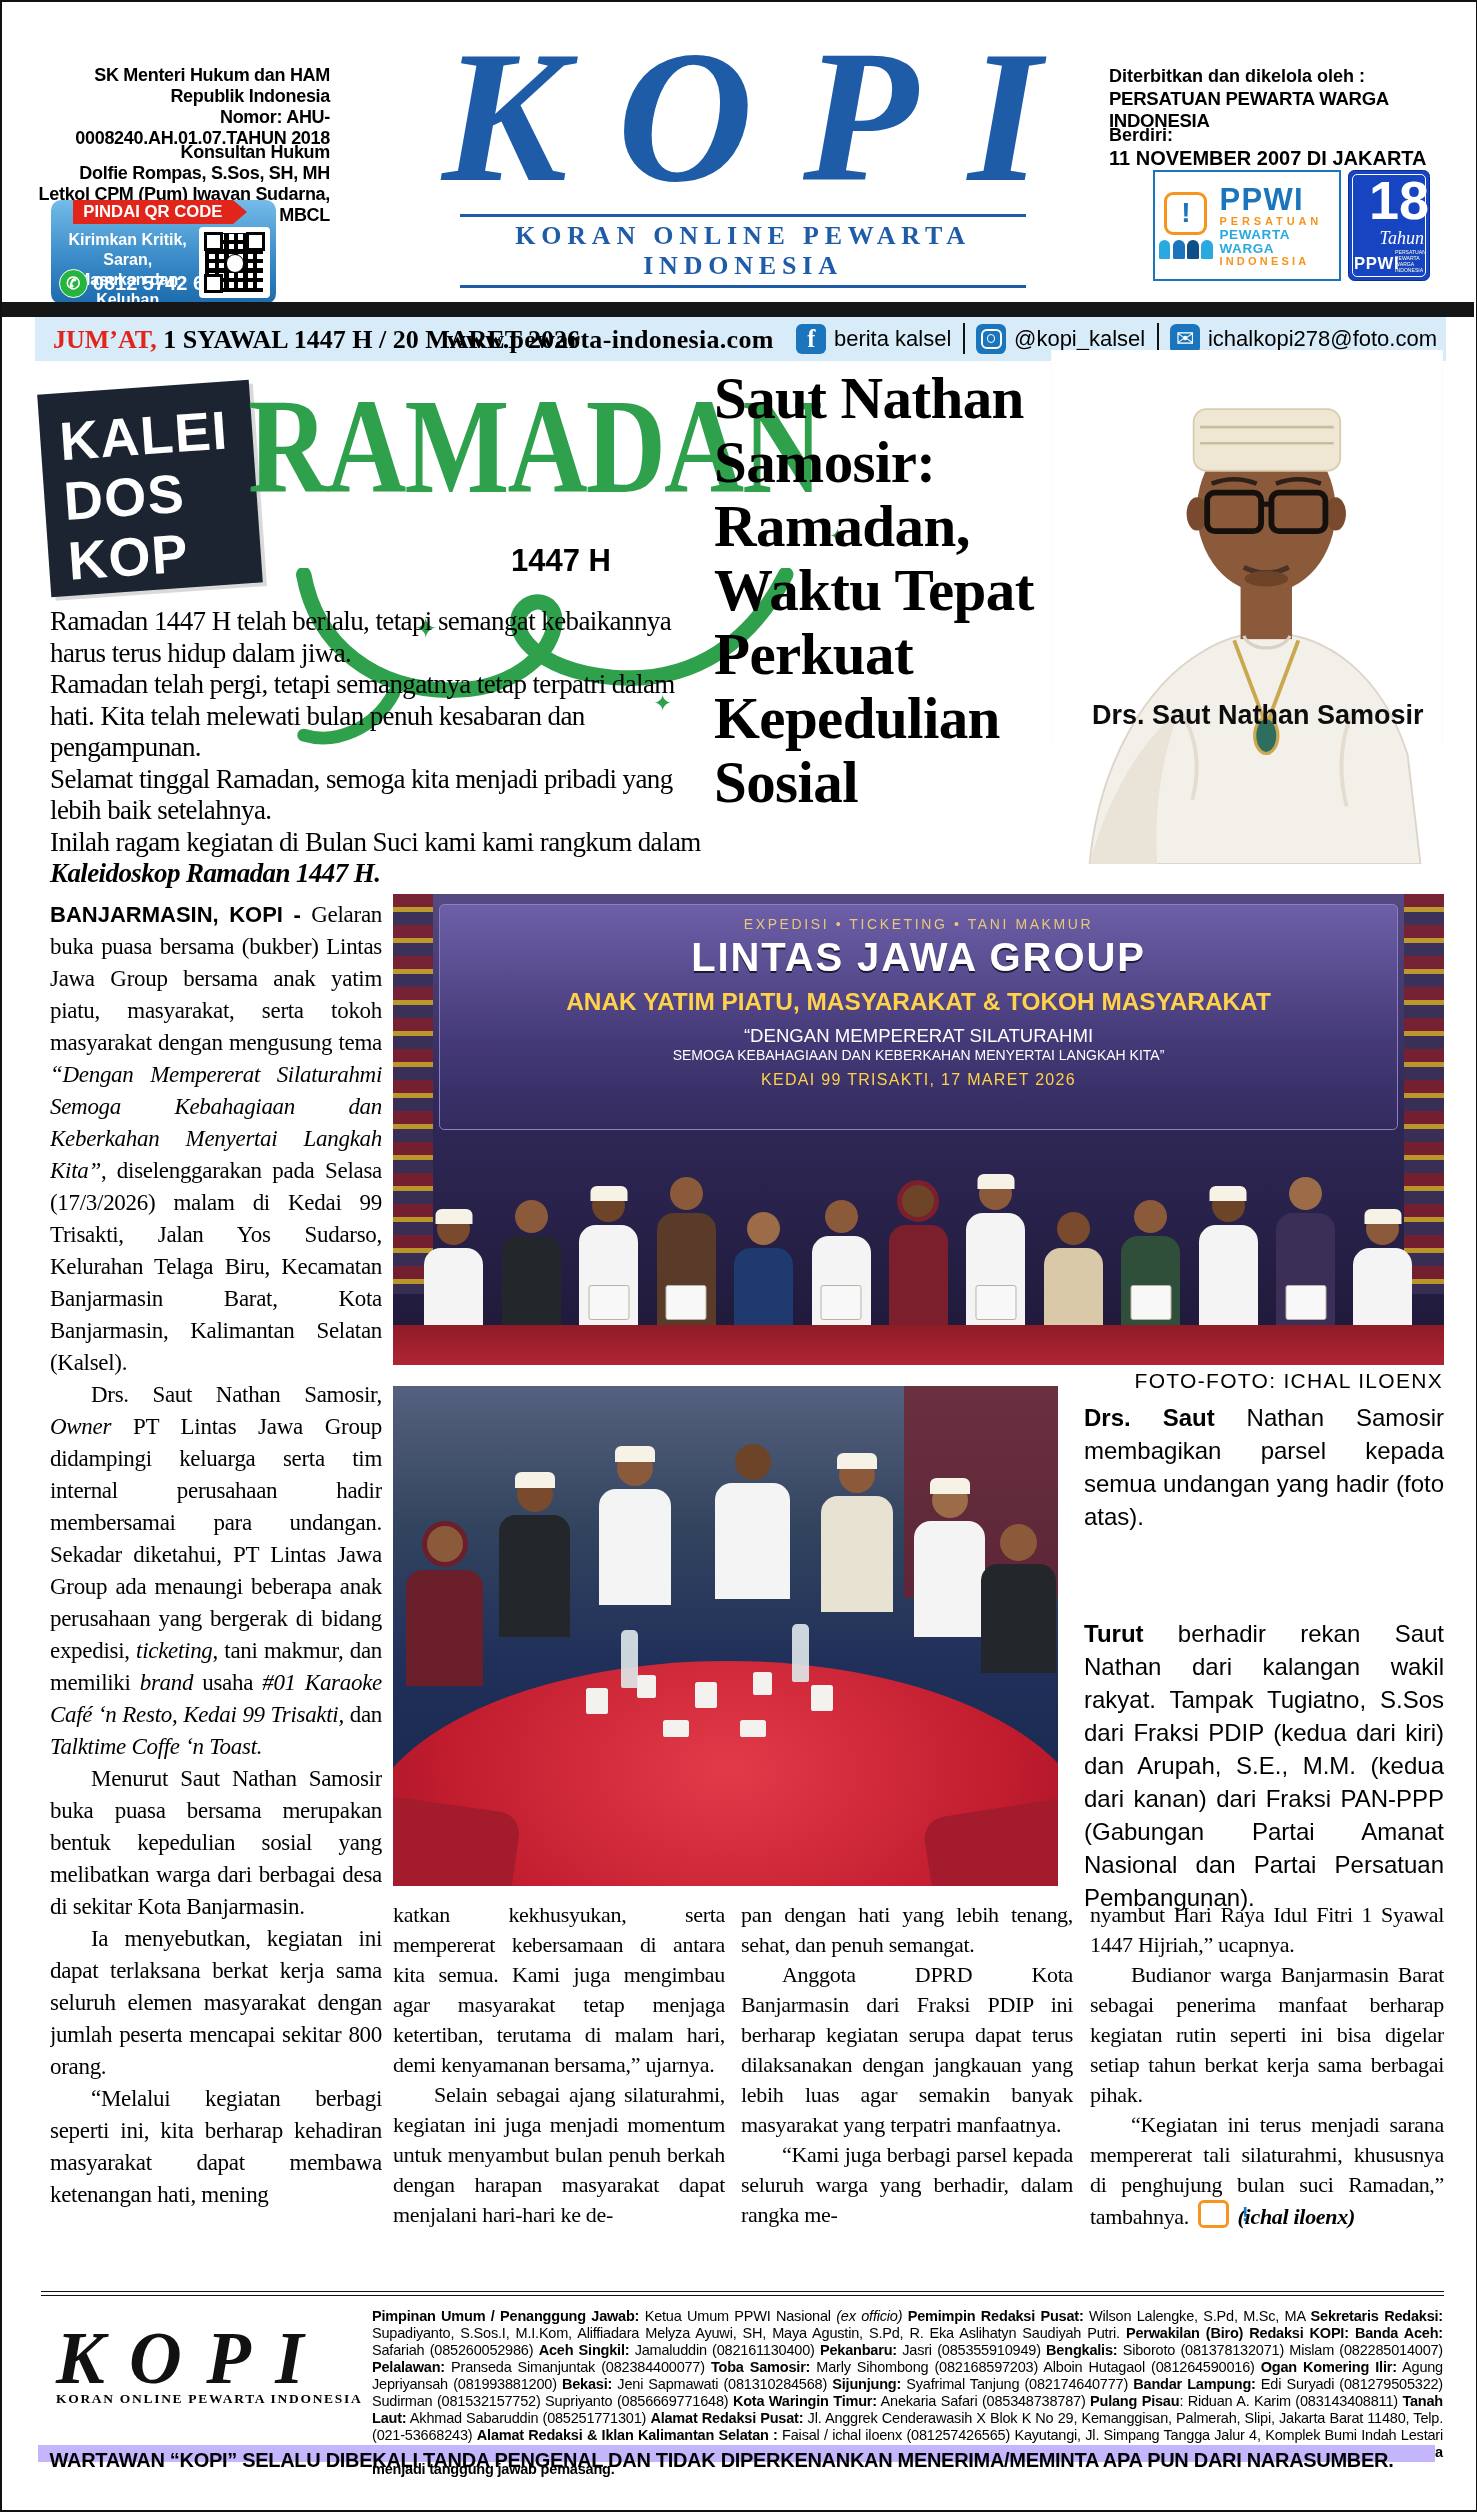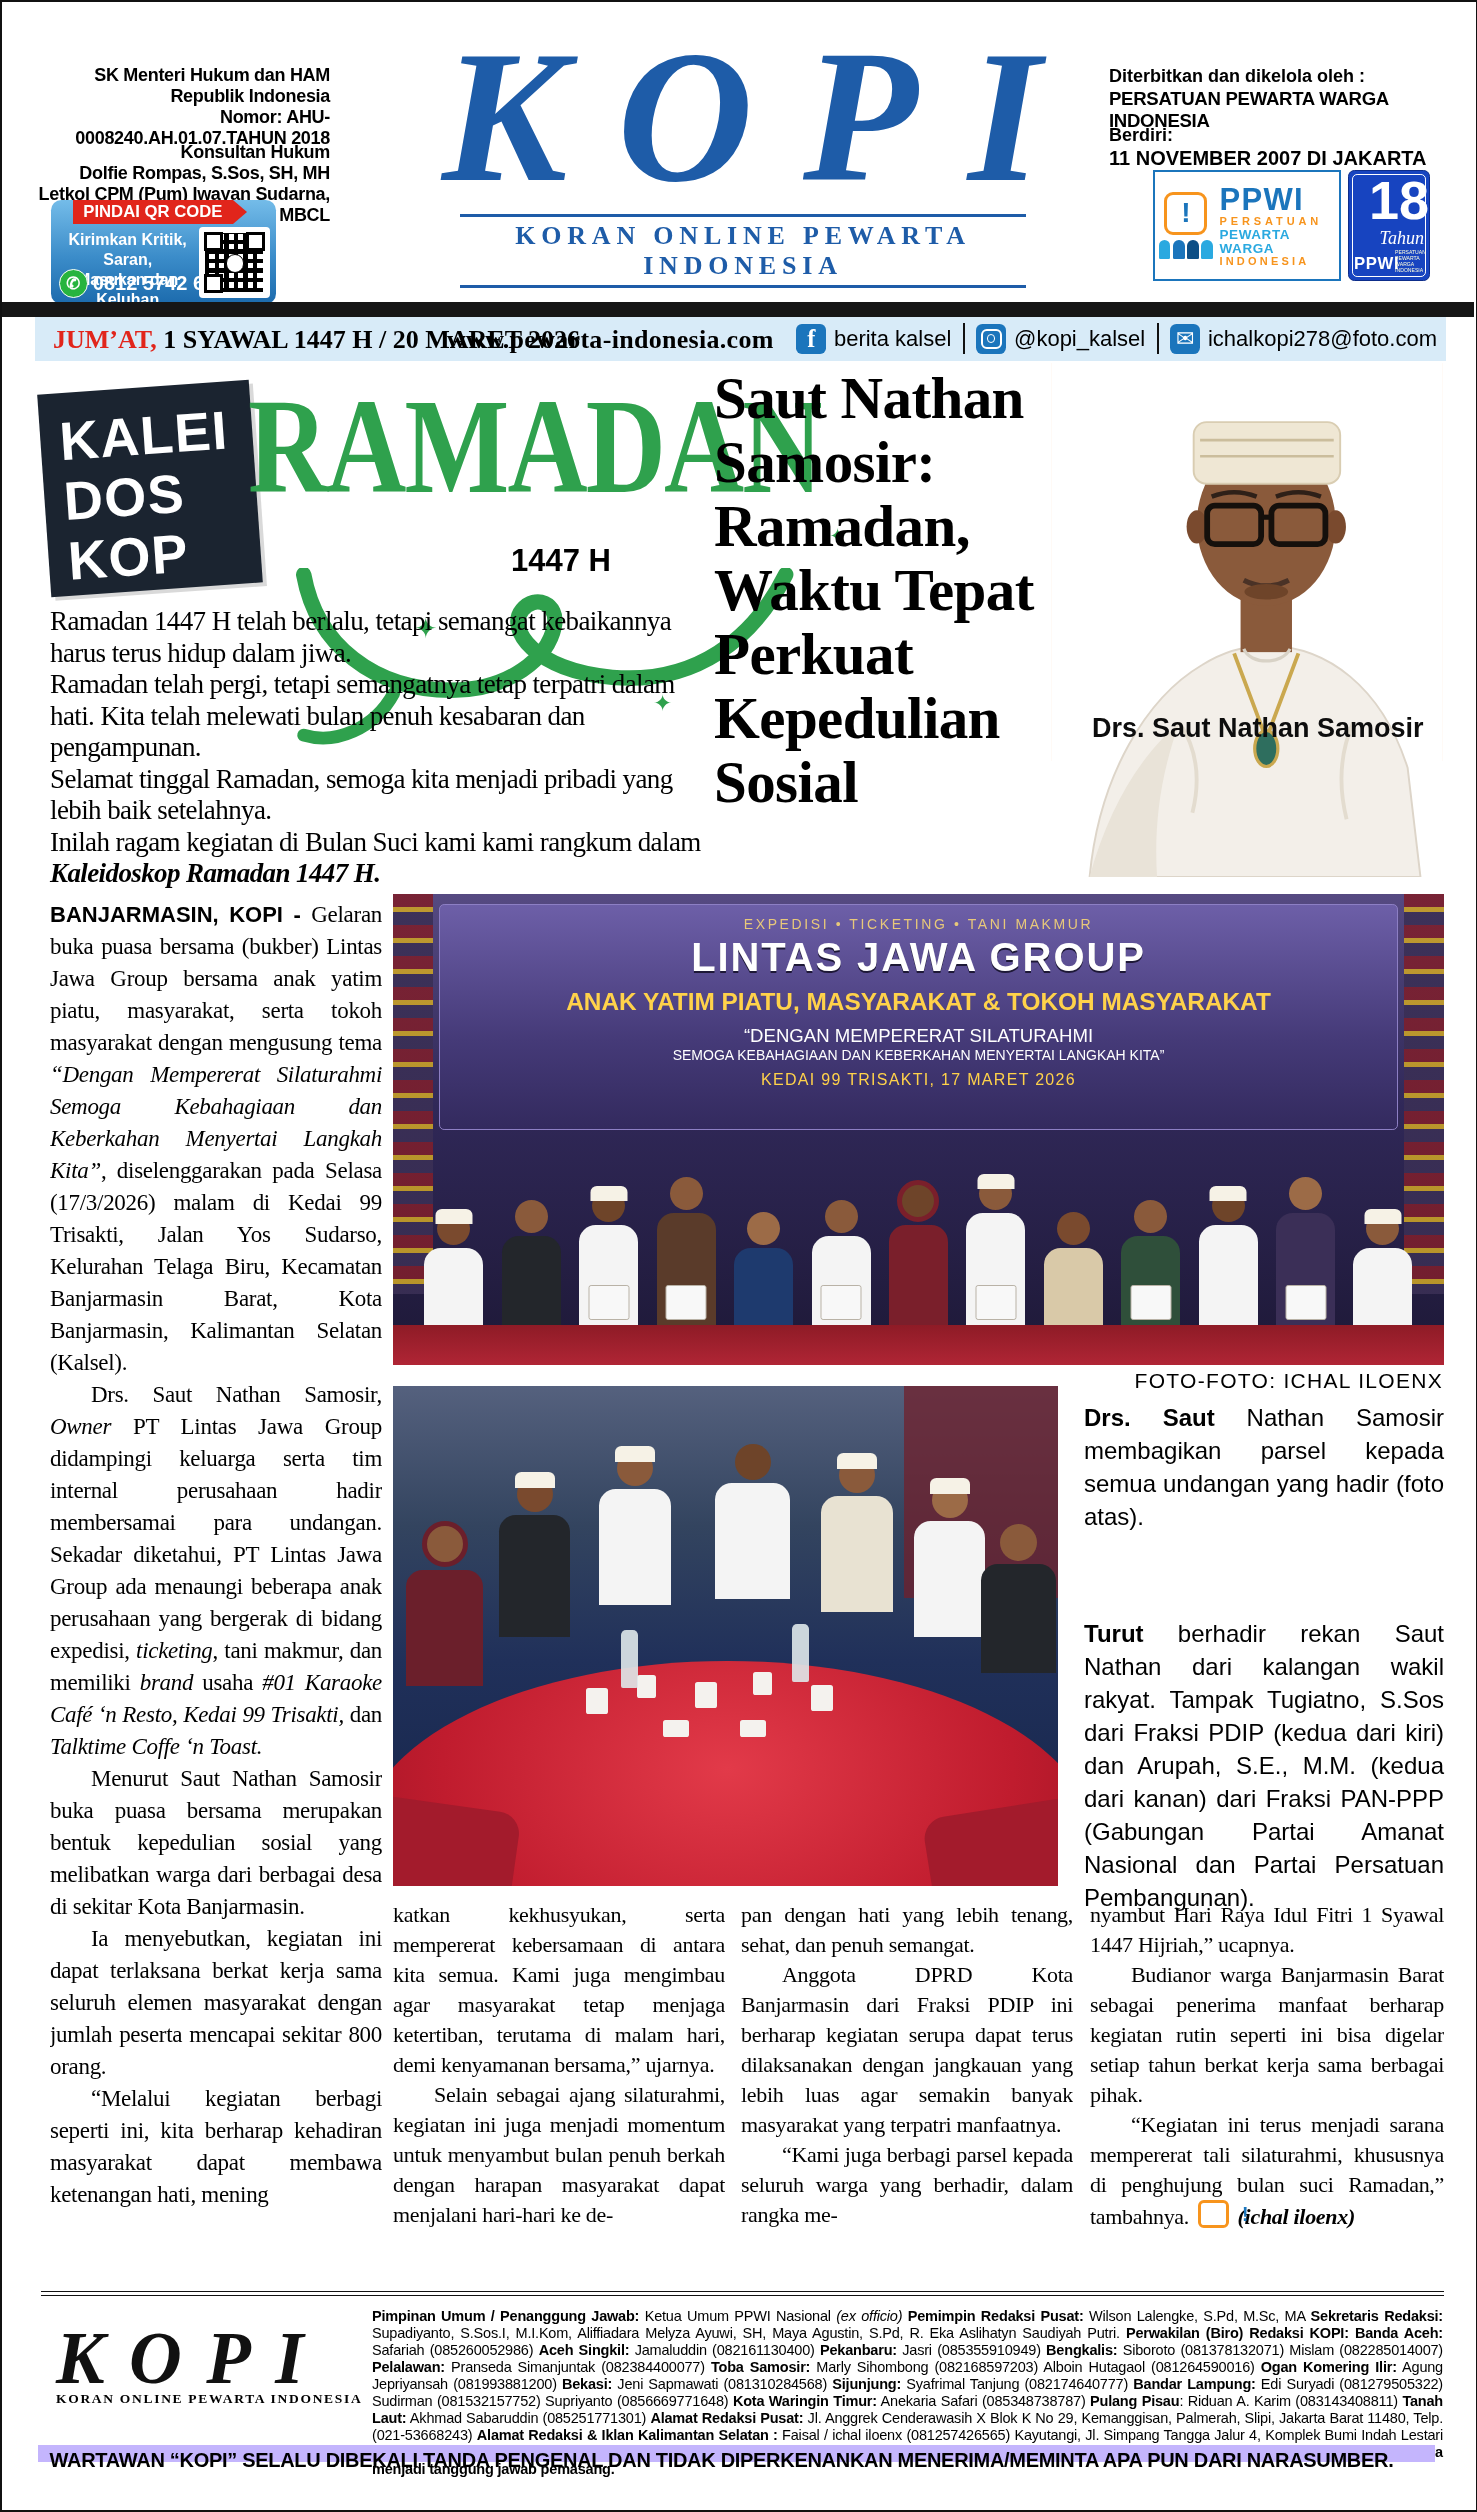--- a/index.html
+++ b/index.html
@@ -85,21 +85,21 @@
         padding:18px 0 0 19.3px;box-sizing:border-box;letter-spacing:1.3px;box-shadow:3.9px 3.9px 0 rgba(0,0,0,0.15);}
   #ramadan{left:246px;top:377px;color:#2fa14d;font-weight:bold;font-size:111px;line-height:111px;
         transform:scaleY(1.22);transform-origin:top left;letter-spacing:-1.9px;}
   #hijri{left:509px;top:541px;font-family:"Liberation Sans",sans-serif;font-weight:bold;font-size:31px;}
   #swoosh{left:276px;top:566px;}
   .star{position:absolute;color:#2fa14d;font-size:28px;}
   #intro{left:48px;top:604px;width:651px;}
   #intro p{margin:0;font-size:27px;line-height:31.5px;letter-spacing:-0.6px;}
 
   #headline{left:712px;top:364px;width:347px;font-weight:bold;font-size:59px;line-height:64px;letter-spacing:-0.6px;}
-  #portrait{left:1049px;top:361px;width:392px;height:398px;background:#f97316;}
+  #portrait{left:1049px;top:348px;width:392px;height:398px;background:#f97316;}
   #portrait-caption{left:41px;bottom:16.7px;font-family:"Liberation Sans",sans-serif;font-weight:bold;font-size:27px;color:#0d0d0d;}
 
   
   .story p{margin:0;text-align:justify;font-size:23px;line-height:32px;letter-spacing:-0.3px;}
   .story p.ind{text-indent:41px;}
   .botcol p{font-size:22px;line-height:30px;}
   .sans-lead{font-family:"Liberation Sans",sans-serif;font-weight:bold;font-size:22px;letter-spacing:0;}
   #col1{left:48px;top:897px;width:332px;height:1390px;overflow:hidden;}
   #col2b{left:391px;top:1898px;width:332px;height:391px;overflow:hidden;}
   #col3b{left:739px;top:1898px;width:332px;height:391px;overflow:hidden;}

